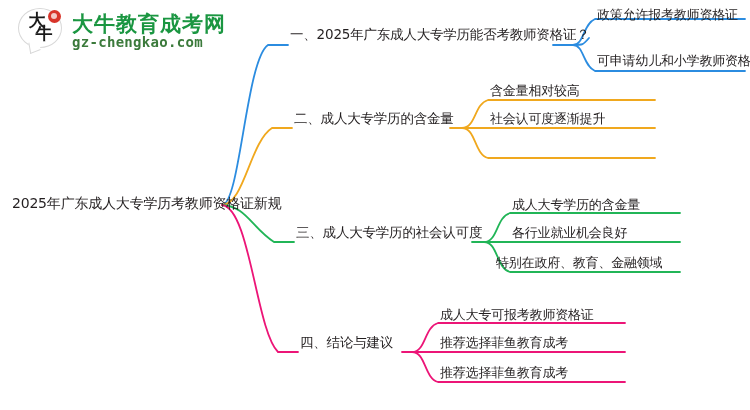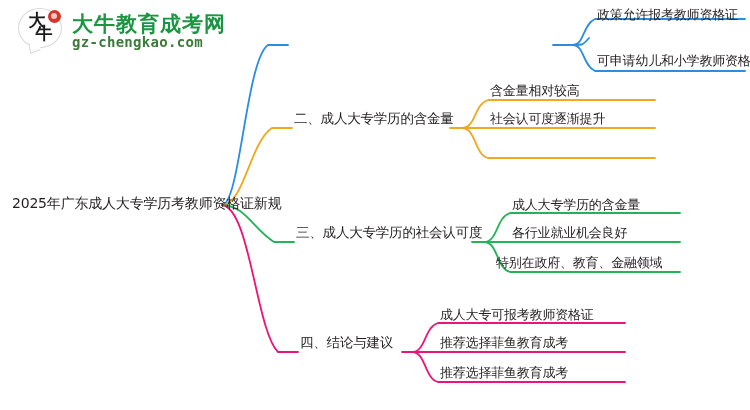--- a/index.html
+++ b/index.html
@@ -183,20 +183,21 @@
       <path d="M222,205 C250,208 256,330 278,352 L298,352" stroke="#ec1577"></path>
       <path d="M402,352 L412,352" stroke="#ec1577"></path>
       <path d="M412,352 C426,352 424,327 438,323 L625,323" stroke="#ec1577"></path>
       <path d="M412,352 L438,352 L625,352" stroke="#ec1577"></path>
       <path d="M412,352 C426,352 424,378 438,382 L625,382" stroke="#ec1577"></path>
     </g>
   </svg>
 
   <div class="node root-node">2025年广东成人大专学历考教师资格证新规</div>
 
+  <div class="node branch-node" style="left:290px; top:26px;">一、2025年广东成人大专学历能否考教师资格证？</div>
   <div class="node leaf-node" style="left:597px; top:6px;">政策允许报考教师资格证</div>
   <div class="node leaf-node" style="left:597px; top:52px;">可申请幼儿和小学教师资格证</div>
 
   <div class="node branch-node" style="left:294px; top:110px;">二、成人大专学历的含金量</div>
   <div class="node leaf-node" style="left:490px; top:82px;">含金量相对较高</div>
   <div class="node leaf-node" style="left:490px; top:110px;">社会认可度逐渐提升</div>
 
   <div class="node branch-node" style="left:296px; top:224px;">三、成人大专学历的社会认可度</div>
   <div class="node leaf-node" style="left:512px; top:196px;">成人大专学历的含金量</div>
   <div class="node leaf-node" style="left:512px; top:224px;">各行业就业机会良好</div>

